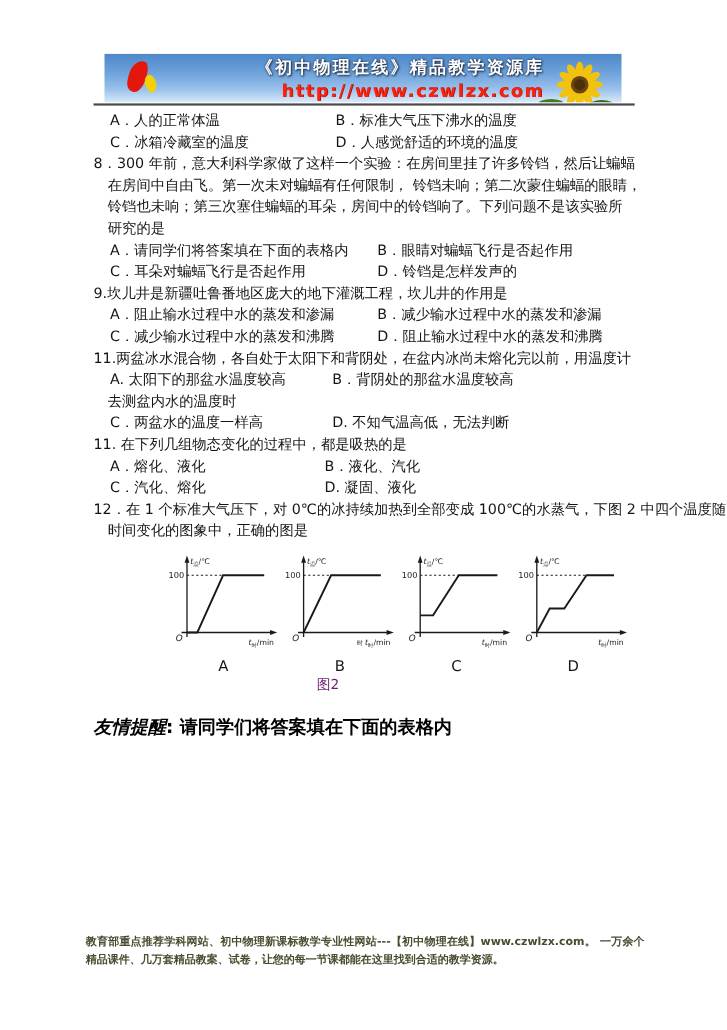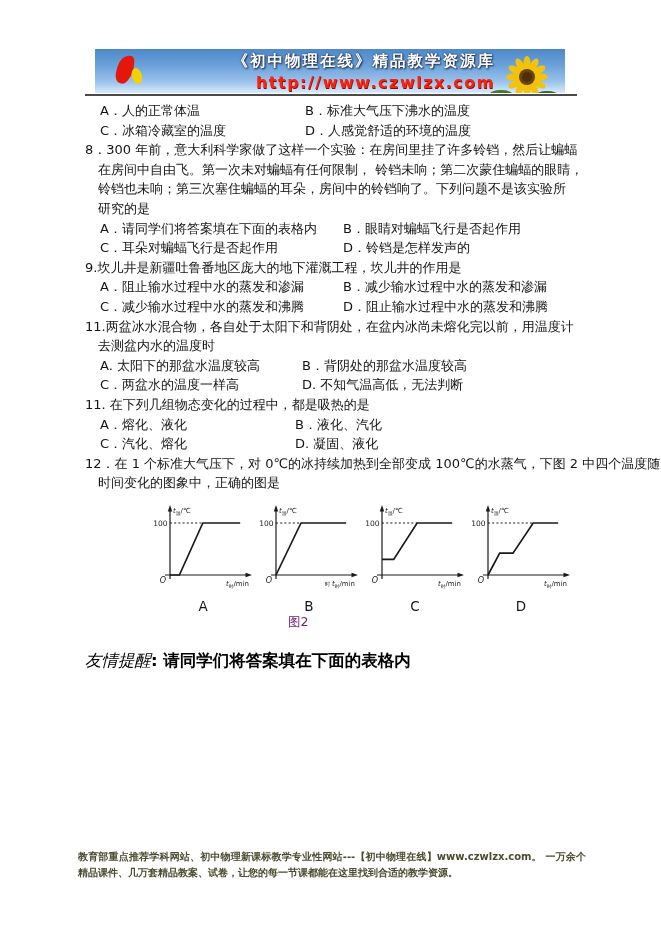--- a/index.html
+++ b/index.html
@@ -34,21 +34,21 @@
 
   
   .figures{position:absolute;left:150px;top:503px;width:424px;display:flex;}
   .graph{width:106px;text-align:center;}
   .graph-letter{font-size:13.5px;line-height:14px;margin-top:0;color:#151515;}
   .fig-caption{position:absolute;left:288px;top:614px;font-size:12.5px;color:#701a75;}
 
   
   .reminder{position:absolute;left:85px;top:650px;font-size:16.5px;font-weight:bold;
             color:#000;white-space:nowrap;}
-  .rem-prefix{font-style:italic;font-family:"DejaVu Serif",serif;font-weight:normal;}
+  .rem-prefix{font-style:italic;font-family:"DejaVu Serif",serif;font-weight:bold;}
 
   
   .footer{position:absolute;left:78px;top:849px;width:508px;font-size:10px;font-weight:bold;
           line-height:15.5px;color:#4b4b30;text-align:justify;}
 </style>
 </head>
 <body>
 
 <div class="page">
 
@@ -108,25 +108,25 @@
     <div class="row">9.坎儿井是新疆吐鲁番地区庞大的地下灌溉工程，坎儿井的作用是</div>
     <div class="row opts w240">
         <span class="optL">A．阻止输水过程中水的蒸发和渗漏</span>
         <span>B．减少输水过程中水的蒸发和渗漏</span>
       </div>
     <div class="row opts w240">
         <span class="optL">C．减少输水过程中水的蒸发和沸腾</span>
         <span>D．阻止输水过程中水的蒸发和沸腾</span>
       </div>
     <div class="row">11.两盆冰水混合物，各自处于太阳下和背阴处，在盆内冰尚未熔化完以前，用温度计</div>
-    <div class="row cont">去测盆内水的温度时</div>
     <div class="row opts w200">
         <span class="optL">A. 太阳下的那盆水温度较高</span>
         <span>B．背阴处的那盆水温度较高</span>
       </div>
+    <div class="row cont">去测盆内水的温度时</div>
     <div class="row opts w200">
         <span class="optL">C．两盆水的温度一样高</span>
         <span>D. 不知气温高低，无法判断</span>
       </div>
     <div class="row">11. 在下列几组物态变化的过程中，都是吸热的是</div>
     <div class="row opts w195">
         <span class="optL">A．熔化、液化</span>
         <span>B．液化、汽化</span>
       </div>
     <div class="row opts w195">

